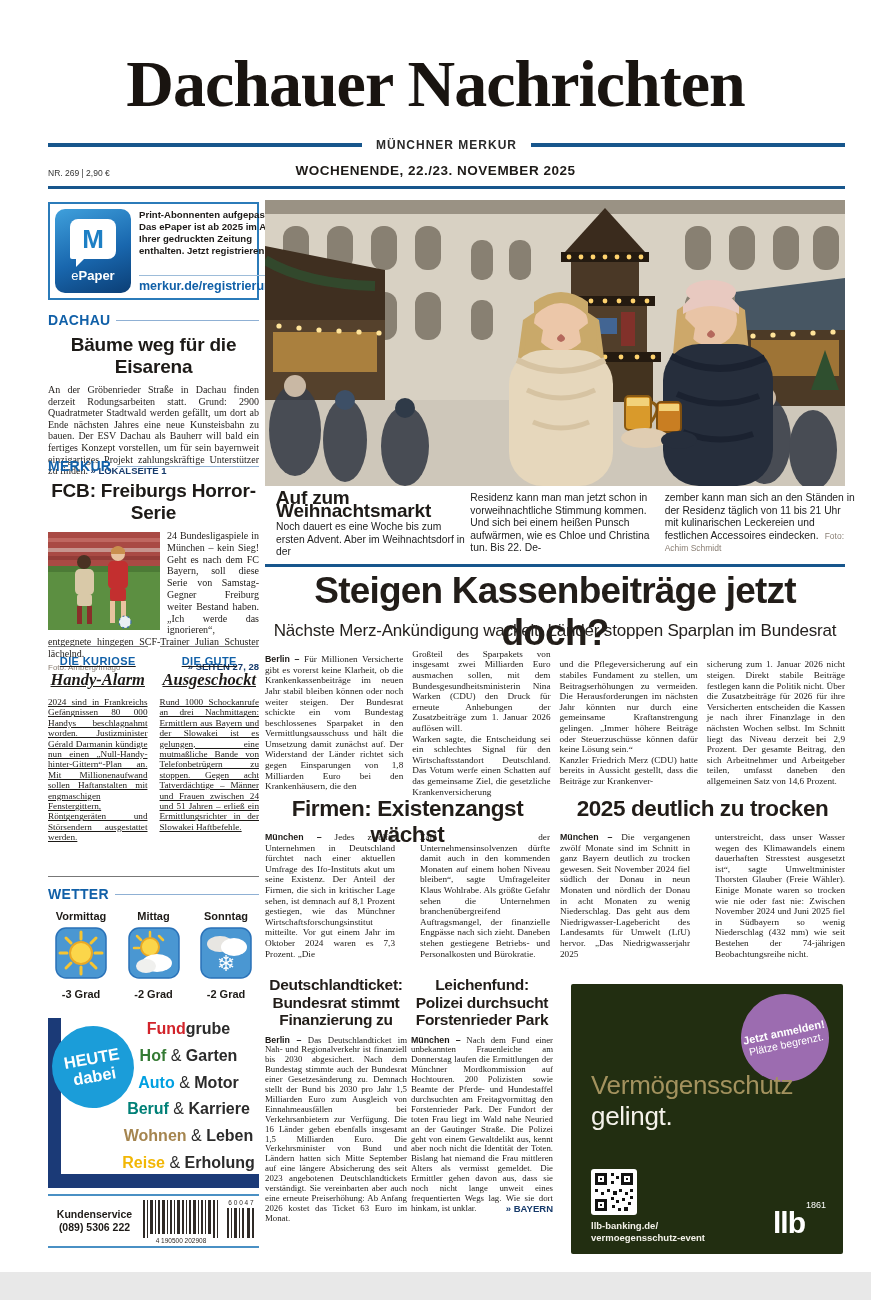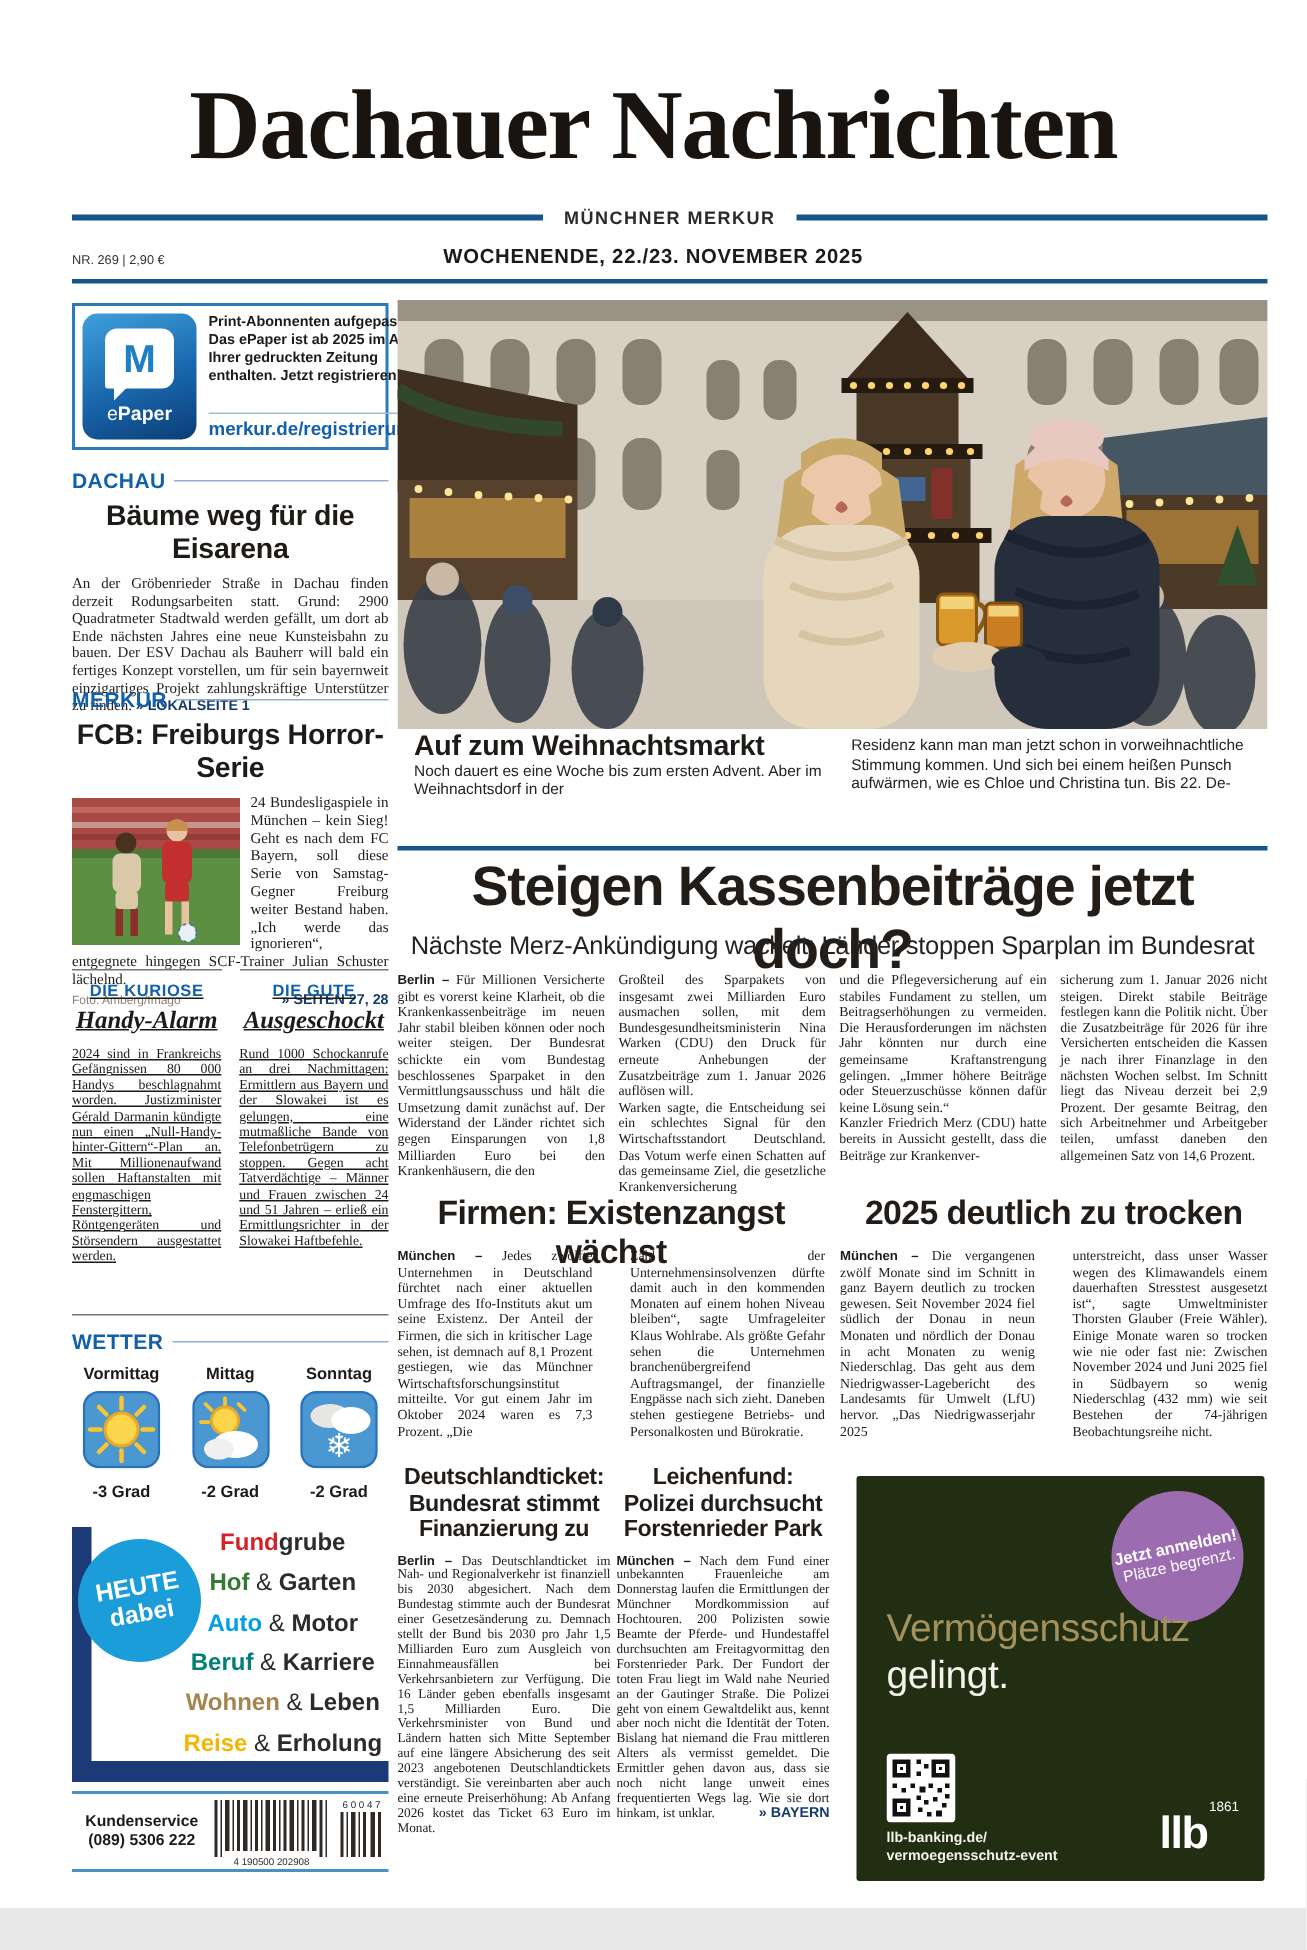--- a/index.html
+++ b/index.html
@@ -155,21 +155,21 @@
 
   .lead-h1 {
     left:0; top:570px; width:580px; text-align:center;
     font-family:"Liberation Sans", sans-serif; font-weight:bold;
     font-size:37px; letter-spacing:-.8px; color:#221d19;
   }
   .lead-sub {
     left:0; top:621px; width:580px; text-align:center;
     font-family:"Liberation Sans", sans-serif; font-size:17px; color:#26221f; letter-spacing:-.2px;
   }
-  .lead-body { left:0; top:648px; width:580px; height:150px; display:flex; gap:9px; overflow:hidden; }
+  .lead-body { left:0; top:648px; width:580px; height:150px; display:flex; gap:9px; overflow:hidden;align-items:center; }
   .lead-col { flex:1; font-size:9.2px; line-height:10.6px; text-align:justify; white-space:pre-line; }
   .dateline { font-family:"Liberation Sans", sans-serif; font-weight:bold; font-size:8.8px; }
 
   .h2a { left:0; top:796px; width:285px; }
   .h2b { left:295px; top:796px; width:285px; }
   .art2-h {
     font-family:"Liberation Sans", sans-serif; font-weight:bold; font-size:22.5px;
     letter-spacing:-.4px; text-align:center; color:#221d19;
   }
   .body2 { top:832px; width:285px; height:140px; display:flex; gap:25px; overflow:hidden; }
@@ -549,20 +549,21 @@
         <ellipse cx="414" cy="240" rx="18" ry="9" fill="#262e3c"></ellipse>
       </g>
     </svg>
 
     <div class="rc caption">
       <div class="cap-col">
         <div class="cap-h">Auf zum Weihnachtsmarkt</div>
         <span>Noch dauert es eine Woche bis zum ersten Advent. Aber im Weihnachtsdorf in der</span>
       </div>
       <div class="cap-col">Residenz kann man man jetzt schon in vorweihnachtliche Stimmung kommen. Und sich bei einem heißen Punsch aufwärmen, wie es Chloe und Christina tun. Bis 22. De-</div>
+      <div class="cap-col"><span>zember kann man sich an den Ständen in der Residenz täglich von 11 bis 21 Uhr mit kulinarischen Leckereien und festlichen Accessoires eindecken.</span><span class="cap-credit">Foto: Achim Schmidt</span></div>
     </div>
 
     <div class="rc bigrule"></div>
 
     <div class="rc lead-h1">Steigen Kassenbeiträge jetzt doch?</div>
     <div class="rc lead-sub">Nächste Merz-Ankündigung wackelt: Länder stoppen Sparplan im Bundesrat</div>
     <div class="rc lead-body">
       <div class="lead-col"><b class="dateline">Berlin –</b><span> Für Millionen Versicherte gibt es vorerst keine Klarheit, ob die Krankenkassenbeiträge im neuen Jahr stabil bleiben können oder noch weiter steigen. Der Bundesrat schickte ein vom Bundestag beschlossenes Sparpaket in den Vermittlungsausschuss und hält die Umsetzung damit zunächst auf. Der Widerstand der Länder richtet sich gegen Einsparungen von 1,8 Milliarden Euro bei den Krankenhäusern, die den</span></div>
       <div class="lead-col">Großteil des Sparpakets von insgesamt zwei Milliarden Euro ausmachen sollen, mit dem Bundesgesundheitsministerin Nina Warken (CDU) den Druck für erneute Anhebungen der Zusatzbeiträge zum 1. Januar 2026 auflösen will.
 Warken sagte, die Entscheidung sei ein schlechtes Signal für den Wirtschaftsstandort Deutschland. Das Votum werfe einen Schatten auf das gemeinsame Ziel, die gesetzliche Krankenversicherung</div>

